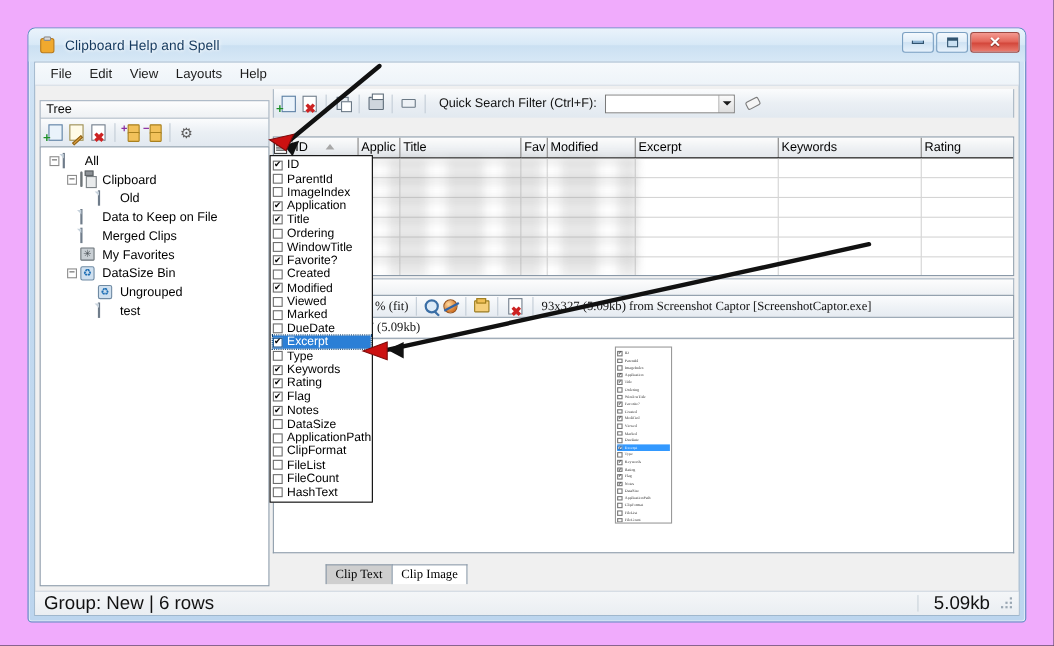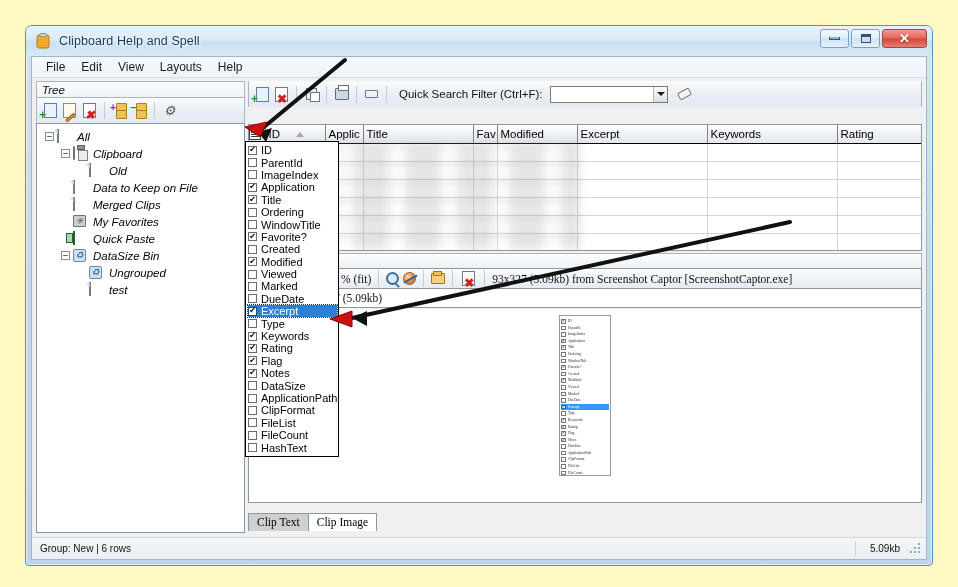--- a/index.html
+++ b/index.html
@@ -3,21 +3,21 @@
 <meta charset="utf-8">
 <style>
   * { box-sizing: border-box; }
   html, body {
     margin: 0; padding: 0;
     width: 958px; height: 587px;
     background: #000000;
     font-family: "Liberation Sans", sans-serif;
     overflow: hidden;
   }
-  #root { position: relative; width: 958px; height: 587px; background:#fef9c3; }
+  #root { position: relative; width: 958px; height: 587px; background:#f0abfc; }
 
   
   .window {
     position: absolute;
     left: 25px; top: 25px;
     width: 908px; height: 541px;
     background: linear-gradient(180deg,#d3e5f5 0%, #c3daf0 40%, #bcd5ee 100%);
     border: 1px solid #5a8fc0;
     border-radius: 7px 7px 4px 4px;
     box-shadow: 0 0 0 1px rgba(255,255,255,.55) inset;
@@ -80,21 +80,21 @@
   .panel-caption {
     height: 17px;
     background: linear-gradient(180deg,#fdfdfd 0%,#eef1f4 100%);
     border: 1px solid #a8b6c4;
     font-size: 11.5px; color:#0b0b0b;
     display:flex; align-items:center; padding-left:5px;
   }
 
   
   .tree-panel {
-    position:absolute; left:4px; top:3px; width:209px; bottom:4px;font-style:italic;
+    position:absolute; left:4px; top:13px; width:209px; bottom:4px;
   }
   .tree-toolbar {
     height: 25px;
     background: linear-gradient(180deg,#fbfcfd 0%,#eaeff4 50%,#e2e9f0 100%);
     border-left:1px solid #a8b6c4; border-right:1px solid #a8b6c4;
     display:flex; align-items:center; gap:3px; padding: 0 4px;
   }
   .tbsep { width:1px; height:17px; background:#c2ccd6; margin:0 3px; }
   .tree-body {
     position:absolute; left:0; right:0; top:42px; bottom:0;
@@ -204,29 +204,29 @@
   .thumb-row .tb { width:5px;height:4.6px;border:0.5px solid #777; background:#fff; margin-right:2px; flex:none;
       display:flex;align-items:center;justify-content:center;font-size:3.5px;color:#111;}
   .thumb-row.hl { background:#3399ff; color:#fff; }
   .thumb-row.hl .tb { border-color:#1f6fc4; }
 
   .tabs { position:absolute; left:0; right:0; bottom:2px; height:19px; display:flex; align-items:flex-end; }
   .tab {
     font-size:11.5px; padding:2px 8px 3px; border:1px solid #8a99a8; border-bottom:none;
     background:#d8d8d8; margin-right:-1px; color:#000;
   }
-  .tab.active { background:#cfcfcf; }
+  .tab.active { background:#cfcfcf;margin-left:48px; }
   .tab.inactive { background:#ffffff; }
 
   
   .statusbar {
     position:absolute; left:0; right:0; bottom:0; height:22px;
     background: linear-gradient(180deg,#f4f6f8 0%,#eaeef2 100%);
     border-top:1px solid #cfd8e1;
-    display:flex; align-items:center; font-size:10px; color:#111;
+    display:flex; align-items:center; font-size:17px; color:#111;
   }
   .status-left { padding-left:8px; }
   .status-right { margin-left:auto; display:flex; align-items:center; }
   .status-sep { width:1px; height:15px; background:#c9d2da; margin:0 14px 0 0; }
   .grip { width:12px;height:12px;margin:0 4px 0 10px; position:relative; }
   .grip i { position:absolute; width:2px;height:2px;background:#9aa7b3; }
 
   
   .colmenu {
     position:absolute; left:245px; top:141px; width:94px;
@@ -382,25 +382,20 @@
                   <span class="exp none"></span>
                   <span class="tico"><span class="ico-doc"></span></span>
                   <span class="tlabel">Merged Clips</span>
                 </div>
                 <div class="tnode" style="padding-left: 24px;">
                   <span class="exp none"></span>
                   <span class="tico">
                     <span class="ico-fav">✳</span>
                   </span>
                   <span class="tlabel">My Favorites</span>
-                </div>
-                <div class="tnode" style="padding-left: 24px;">
-                  <span class="exp none"></span>
-                  <span class="tico"><span class="ico-qp"></span></span>
-                  <span class="tlabel">Quick Paste</span>
                 </div>
                 <div class="tnode" style="padding-left: 24px;">
                   <span class="exp">−</span>
                   <span class="tico">
                     <span class="ico-recycle">♻</span>
                   </span>
                   <span class="tlabel">DataSize Bin</span>
                 </div>
                 <div class="tnode" style="padding-left: 40px;">
                   <span class="exp none"></span>

